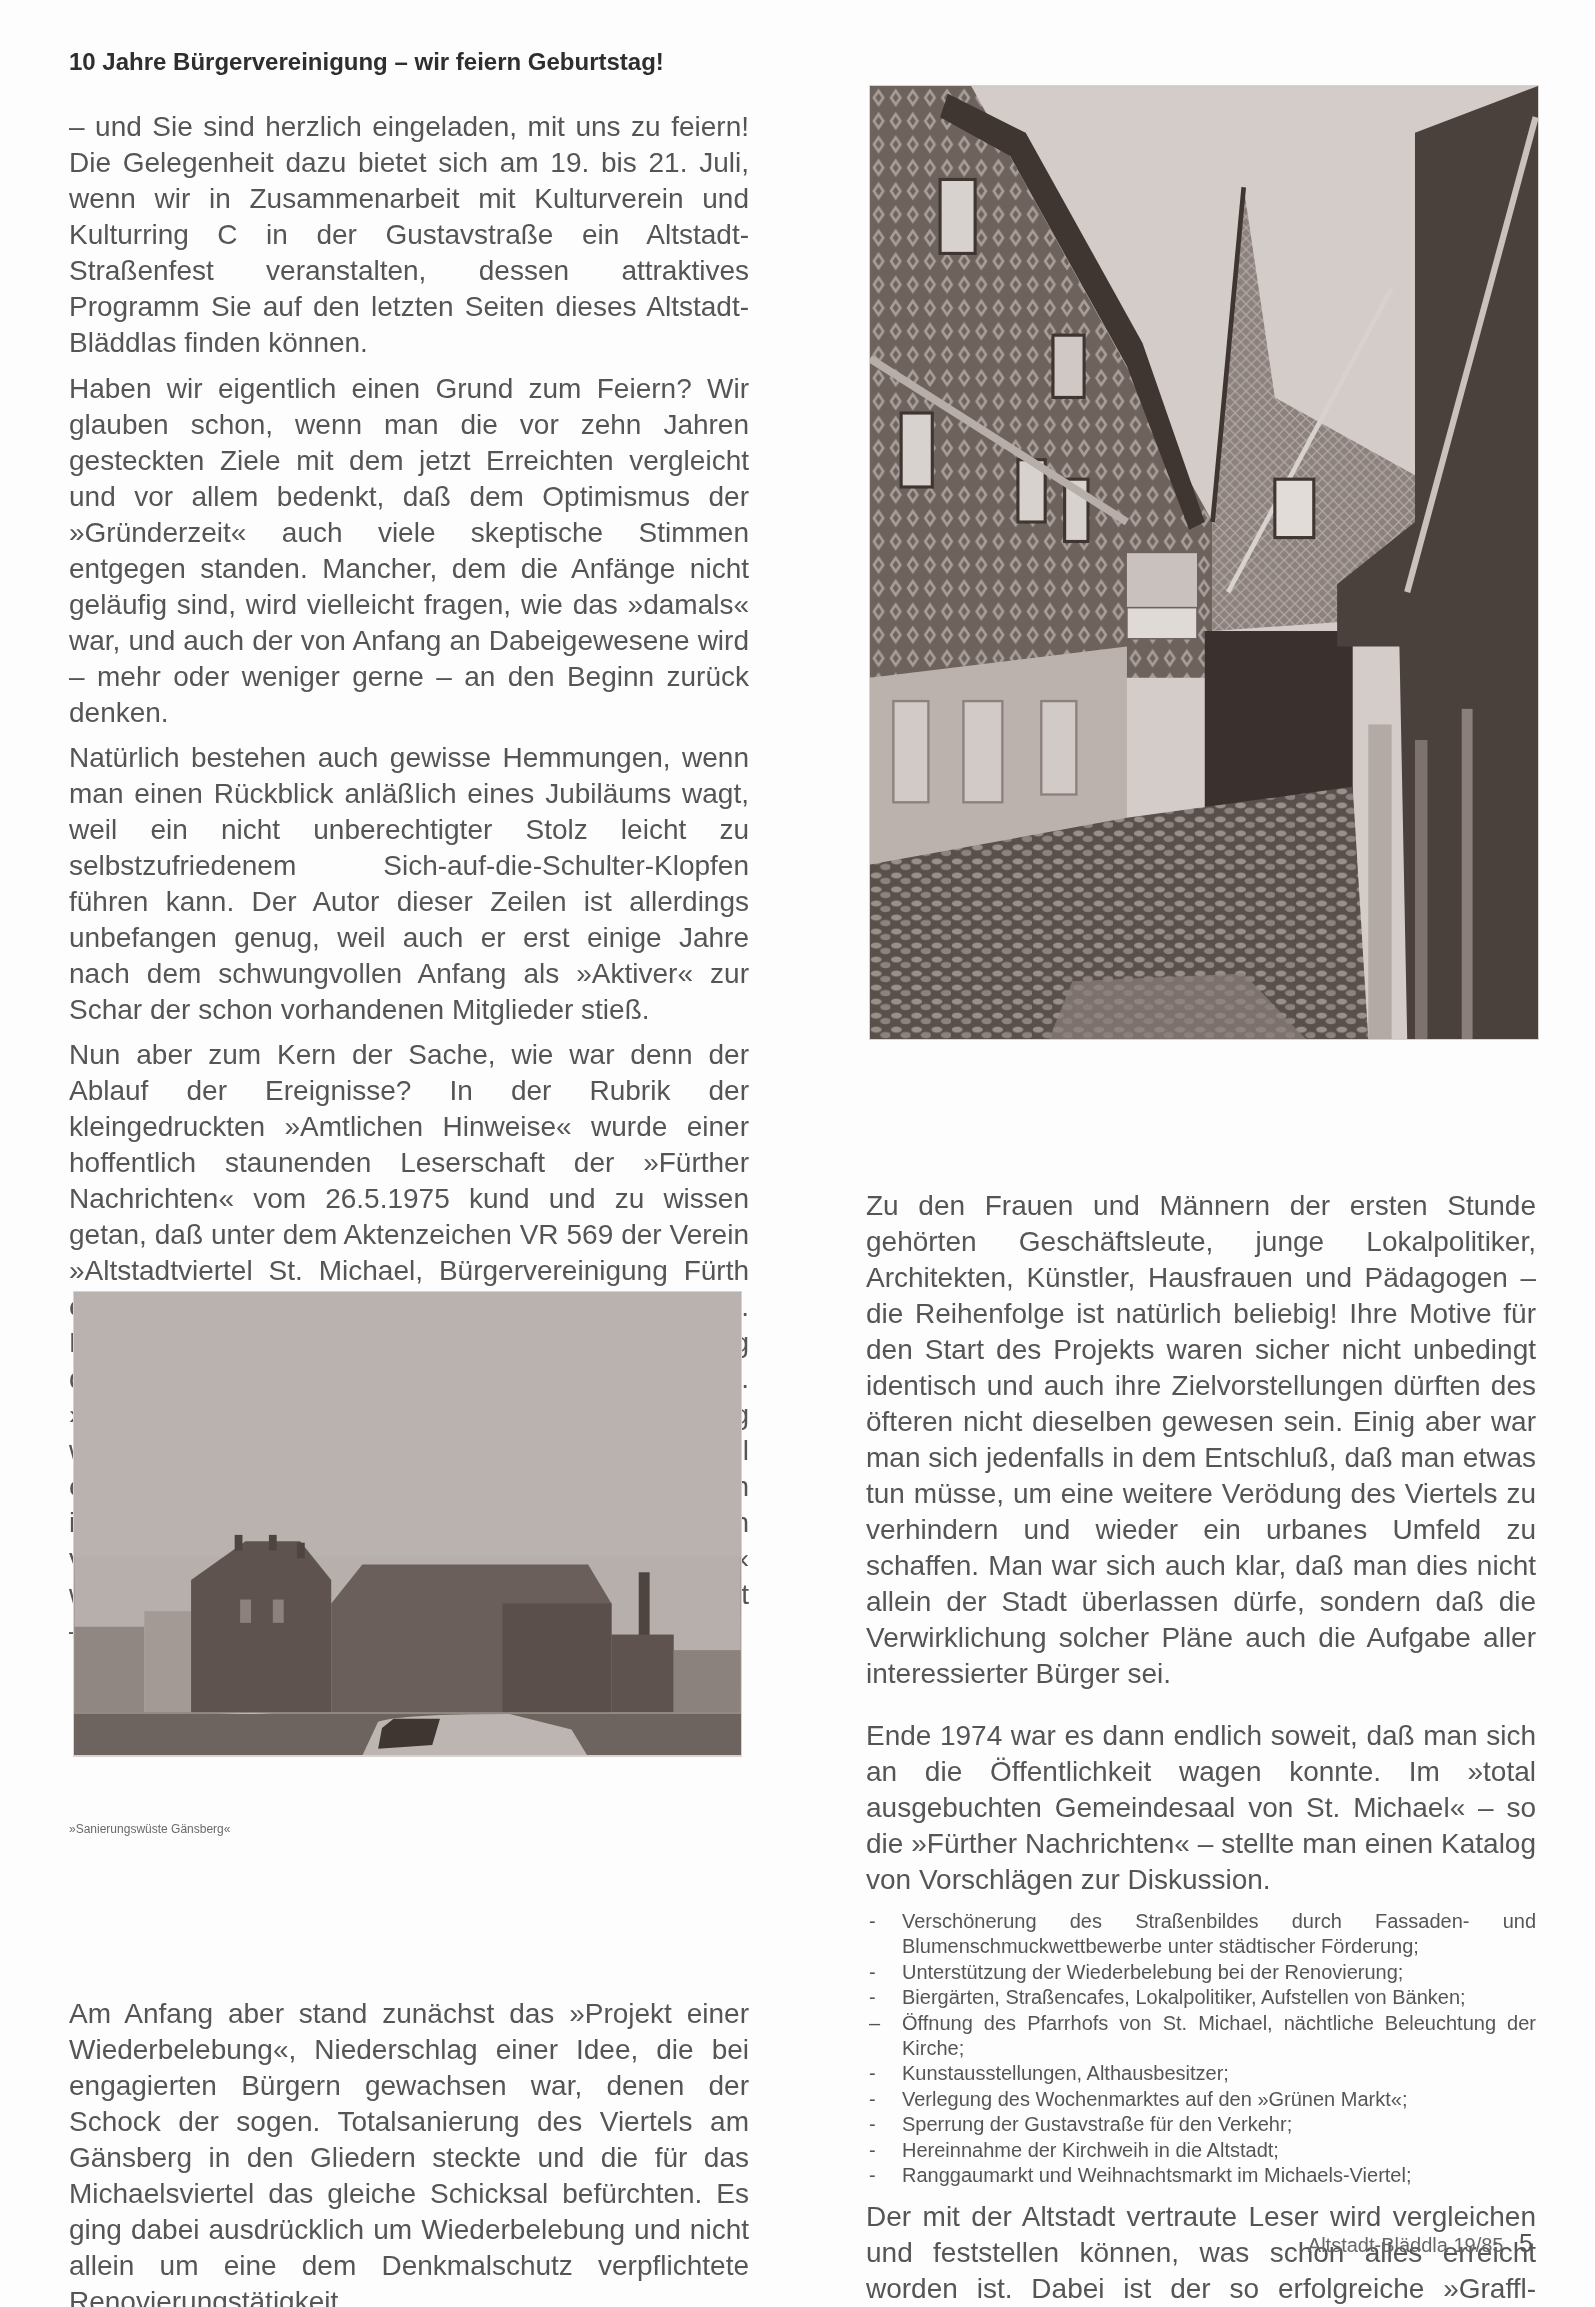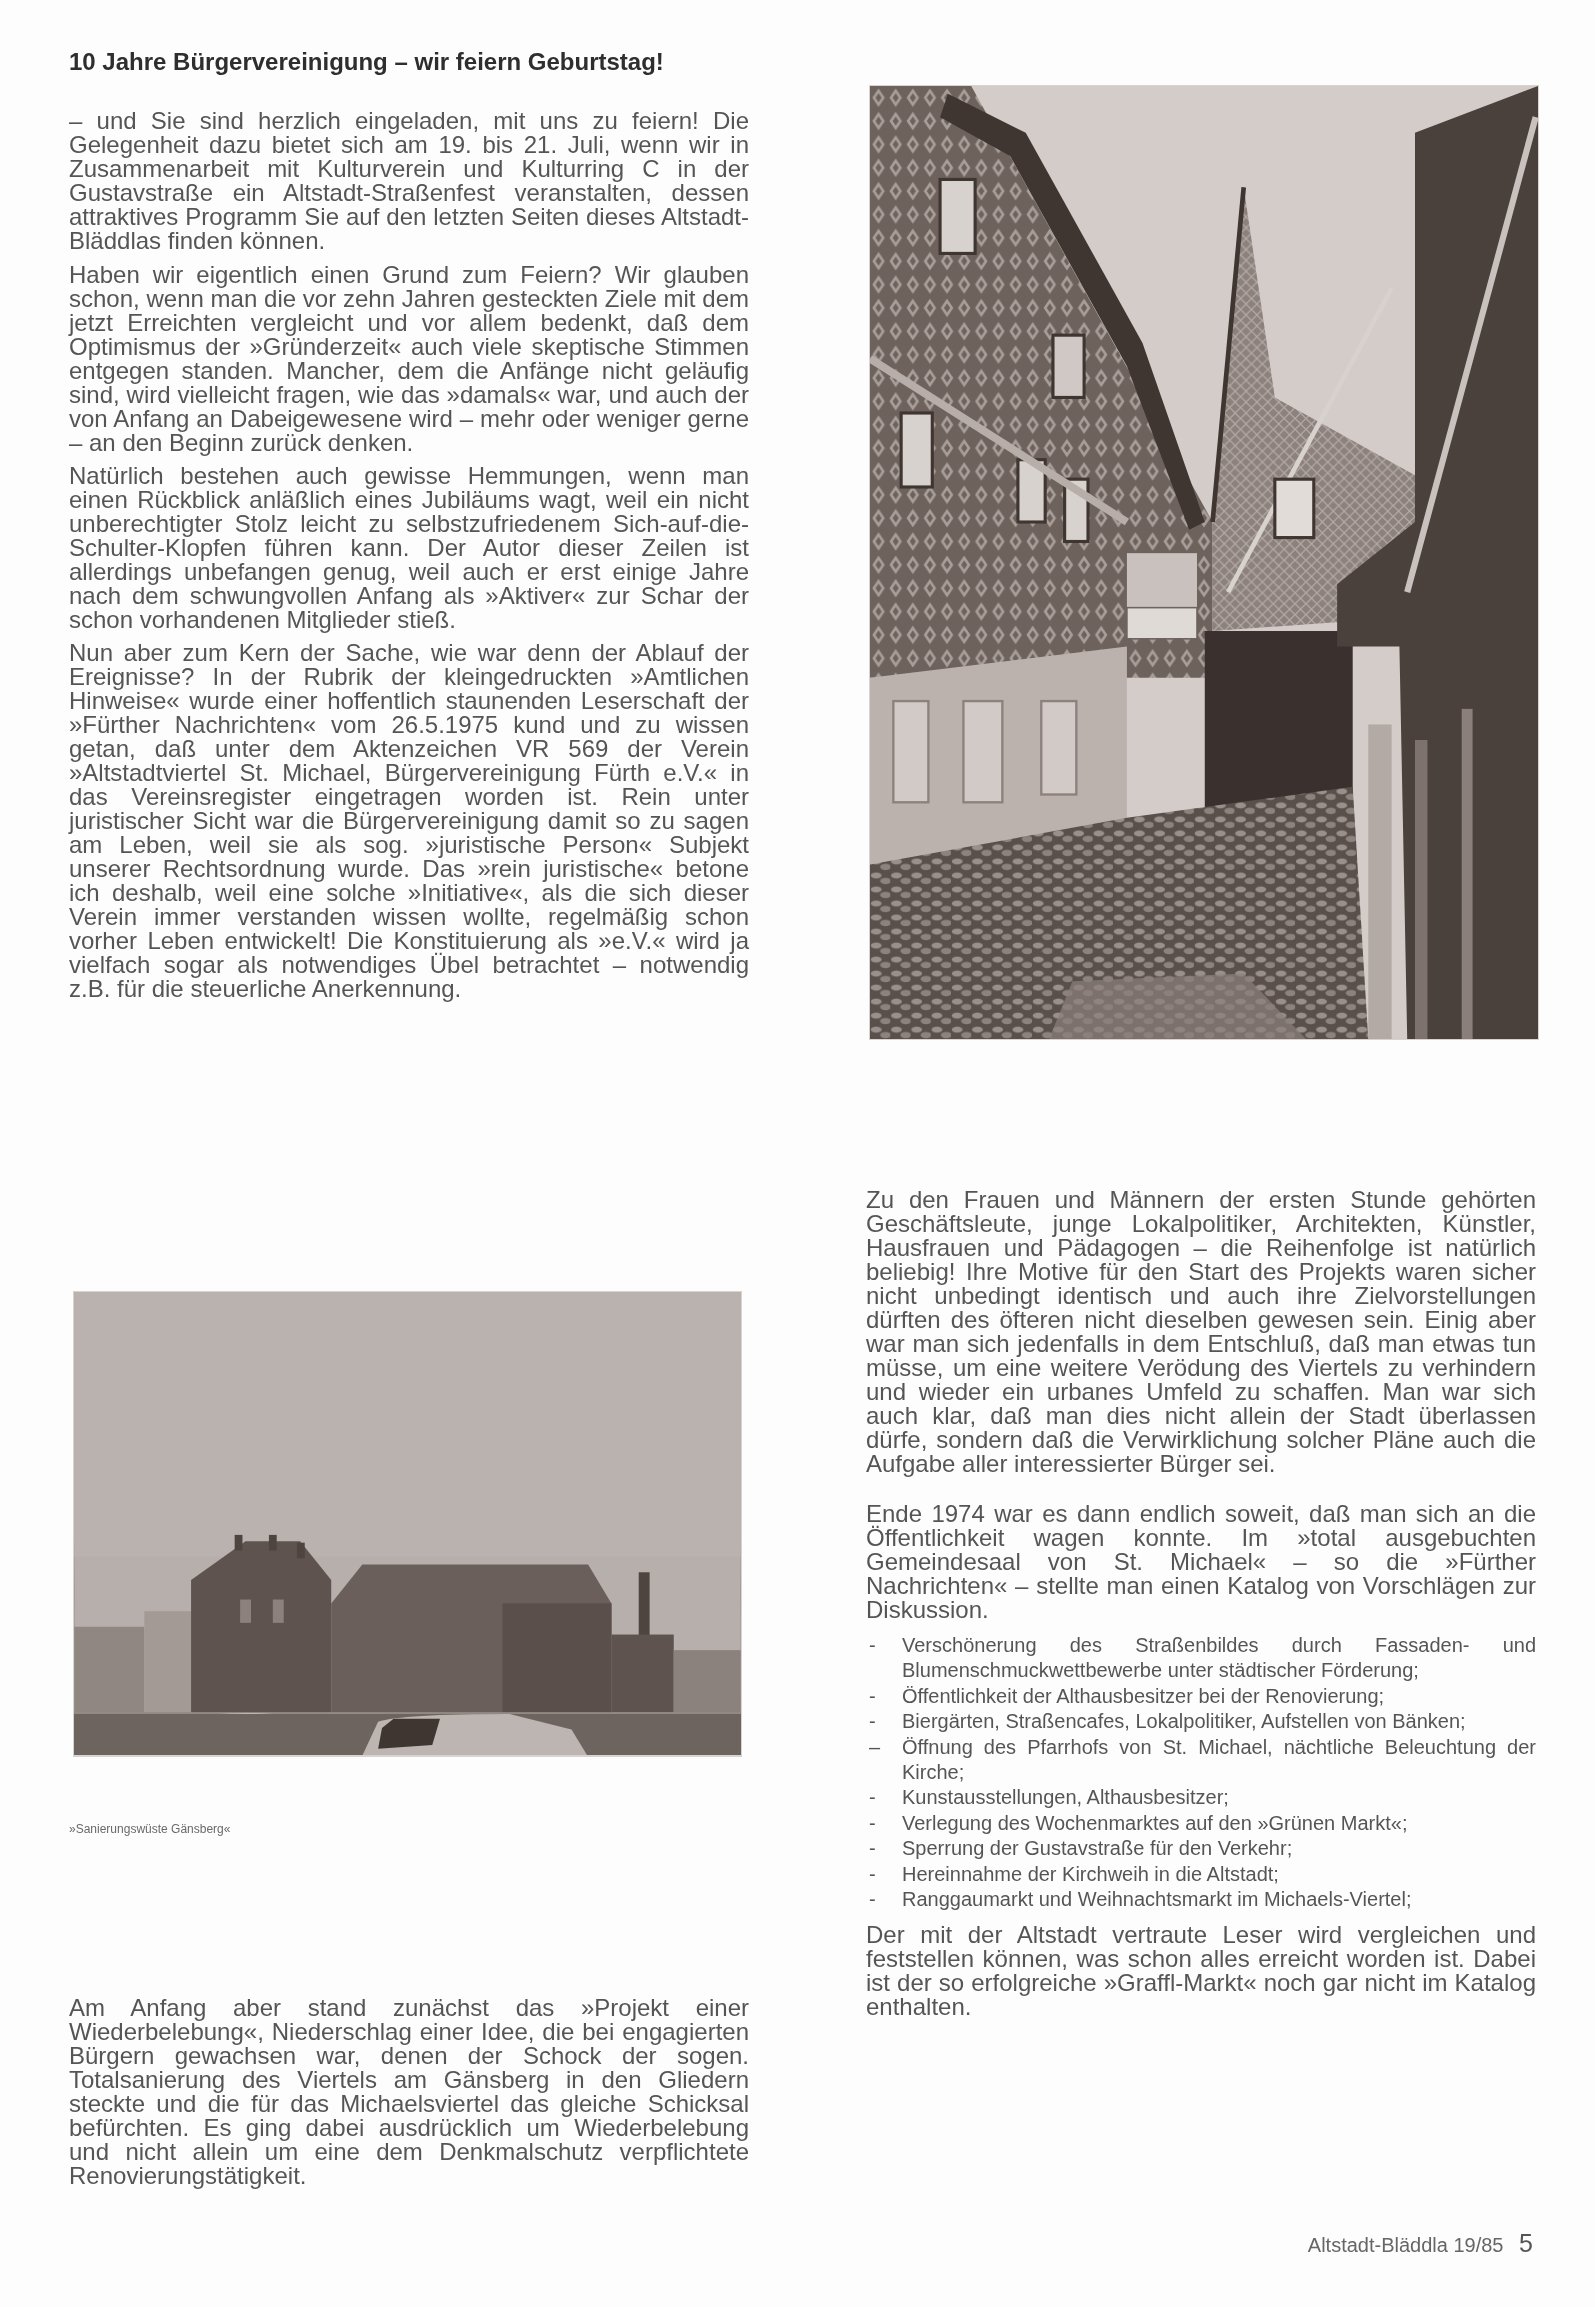--- a/index.html
+++ b/index.html
@@ -16,21 +16,21 @@
     }
     .col-right {
       position: absolute; left: 866px; width: 670px;
     }
     h1.title {
       font-size: 24px; font-weight: bold; color: #2e2e2e;
       margin: 25px 0 33px 0; letter-spacing: 0px;
       font-family: "Liberation Sans", sans-serif;
     }
     p.para {
-      font-size: 24px; line-height: 24px; margin: 0 0 9.3px 0;
+      font-size: 28px; line-height: 36px; margin: 0 0 9.3px 0;
       text-align: justify; color: #555;
       font-family: "Liberation Sans", sans-serif;
     }
     .photo {
       position: absolute; overflow: hidden;
       border: 0.8px solid #d8d3d0;
     }
     .photo-alley {
       left: 869px; top: 85px; width: 668px; height: 953px;
       background: linear-gradient(180deg, #cfc8c5 0%, #b8afab 30%, #7a6e69 55%, #9a918c 75%, #5c524e 100%);
@@ -175,21 +175,21 @@
 
 <div class="col-left" style="top: 1996px;">
   <p class="para">Am Anfang aber stand zunächst das »Projekt einer Wiederbelebung«, Niederschlag einer Idee, die bei engagierten Bürgern gewachsen war, denen der Schock der sogen. Totalsanierung des Viertels am Gänsberg in den Gliedern steckte und die für das Michaelsviertel das gleiche Schicksal befürchten. Es ging dabei ausdrücklich um Wiederbelebung und nicht allein um eine dem Denkmalschutz verpflichtete Renovierungstätigkeit.</p>
 </div>
 
 <div class="col-right" style="top: 1188px;">
   <p class="para">Zu den Frauen und Männern der ersten Stunde gehörten Geschäftsleute, junge Lokalpolitiker, Architekten, Künstler, Hausfrauen und Pädagogen – die Reihenfolge ist natürlich beliebig! Ihre Motive für den Start des Projekts waren sicher nicht unbedingt identisch und auch ihre Zielvorstellungen dürften des öfteren nicht dieselben gewesen sein. Einig aber war man sich jedenfalls in dem Entschluß, daß man etwas tun müsse, um eine weitere Verödung des Viertels zu verhindern und wieder ein urbanes Umfeld zu schaffen. Man war sich auch klar, daß man dies nicht allein der Stadt überlassen dürfe, sondern daß die Verwirklichung solcher Pläne auch die Aufgabe aller interessierter Bürger sei.</p>
   <p class="para" style="margin-top:26px;">Ende 1974 war es dann endlich soweit, daß man sich an die Öffentlichkeit wagen konnte. Im »total ausgebuchten Gemeindesaal von St. Michael« – so die »Fürther Nachrichten« – stellte man einen Katalog von Vorschlägen zur Diskussion.</p>
   <ul class="catalog">
     <li><span class="dash">-</span><span>Verschönerung des Straßenbildes durch Fassaden- und Blumenschmuckwettbewerbe unter städtischer Förderung;</span></li>
-    <li><span class="dash">-</span><span>Öffentlichkeit der Althausbesitzer bei der Renovierung;</span></li>
+    <li><span class="dash">-</span><span>Unterstützung der Wiederbelebung bei der Renovierung;</span></li>
     <li><span class="dash">-</span><span>Biergärten, Straßencafes, Lokalpolitiker, Aufstellen von Bänken;</span></li>
     <li><span class="dash">–</span><span>Öffnung des Pfarrhofs von St. Michael, nächtliche Beleuchtung der Kirche;</span></li>
     <li><span class="dash">-</span><span>Kunstausstellungen, Althausbesitzer;</span></li>
     <li><span class="dash">-</span><span>Verlegung des Wochenmarktes auf den »Grünen Markt«;</span></li>
     <li><span class="dash">-</span><span>Sperrung der Gustavstraße für den Verkehr;</span></li>
     <li><span class="dash">-</span><span>Hereinnahme der Kirchweih in die Altstadt;</span></li>
     <li><span class="dash">-</span><span>Ranggaumarkt und Weihnachtsmarkt im Michaels-Viertel;</span></li>
   </ul>
   <p class="para">Der mit der Altstadt vertraute Leser wird vergleichen und feststellen können, was schon alles erreicht worden ist. Dabei ist der so erfolgreiche »Graffl-Markt« noch gar nicht im Katalog enthalten.</p>
 </div>

